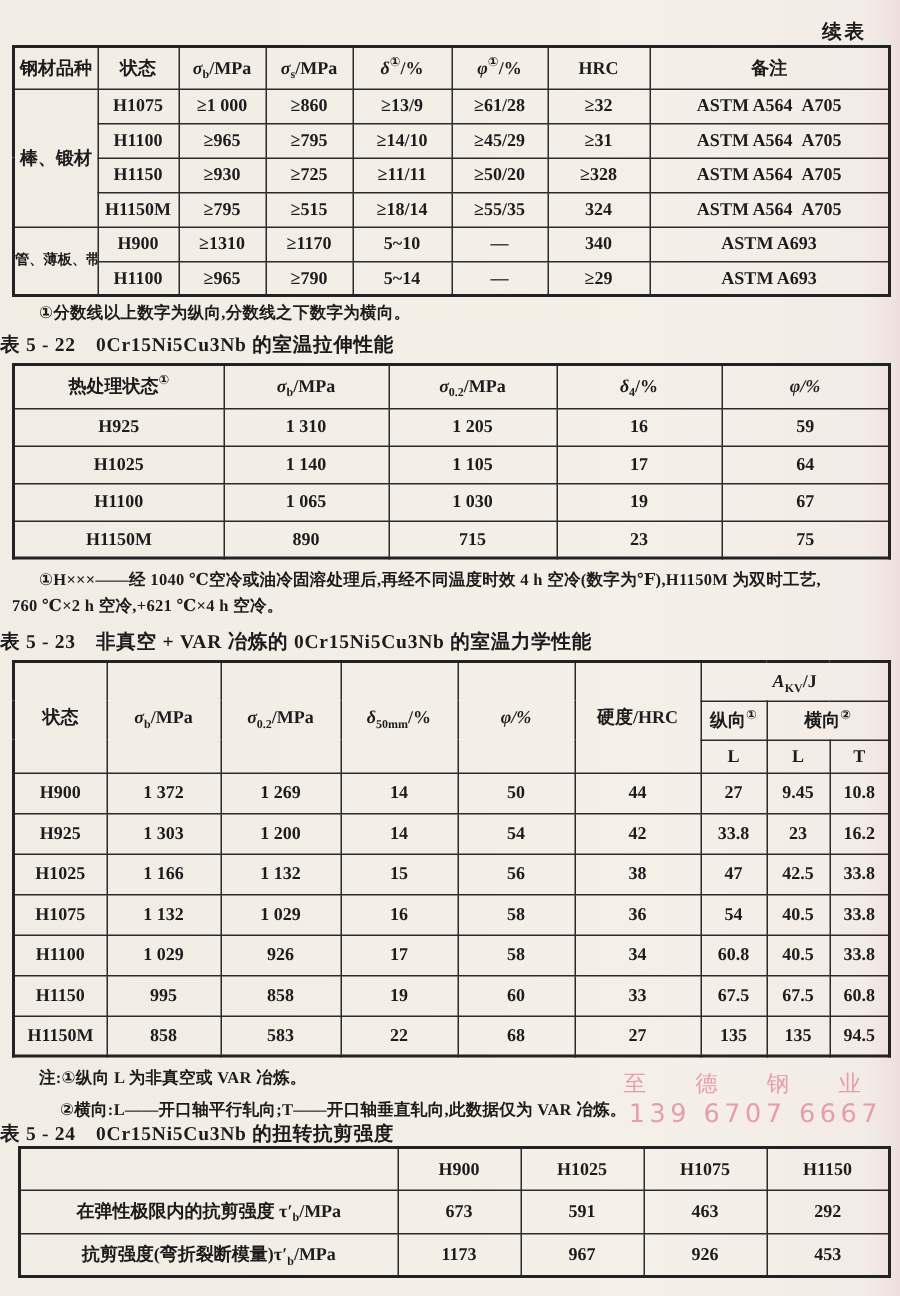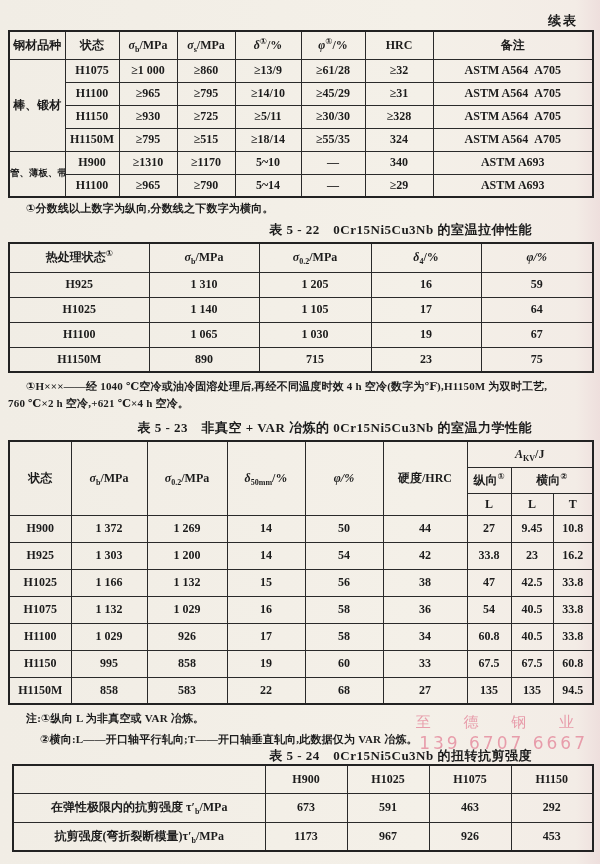--- a/index.html
+++ b/index.html
@@ -20,21 +20,21 @@
   .t1{left:8px; top:30px; width:584px;}
   .t1 tr{height:23px;} .t1 tr.hdr{height:28px;}
   .t1 td.grp2{font-size:9.5px; white-space:nowrap; padding:0;}
   .t2{left:8px; top:242px; width:584px;}
   .t2 tr{height:25px;} .t2 tr.hdr{height:29px;}
   .t3{left:8px; top:440px; width:584px;}
   .t3 tbody tr{height:27px;} .t3 tr.hr1{height:26px;} .t3 tr.hr2{height:26px;} .t3 tr.hr3{height:22px;}
   .t4{left:12px; top:764px; width:580px;}
   .t4 tr{height:29px;} .t4 tr.hdr{height:28px;}
   .note{position:absolute; font-size:11px; font-weight:600; white-space:nowrap; letter-spacing:0.2px;}
-  .title{position:absolute; left:0; width:532px; text-align:right; font-size:13px;
+  .title{position:absolute; left:0; width:532px; text-align:left; font-size:13px;
          font-weight:700; letter-spacing:0.5px; white-space:nowrap;}
   .wm{position:absolute; top:712px; right:12px; text-align:right; color:#e5899c; opacity:0.8;
       font-family:"DejaVu Sans","Liberation Sans",sans-serif; line-height:21px; z-index:3;}
   .wm .l1{font-size:15px; letter-spacing:14px; white-space:nowrap;}
   .wm .l2{font-size:17px; letter-spacing:3px; white-space:nowrap;}
 </style>
 </head>
 <body>
 
 <div class="page">
@@ -79,22 +79,22 @@
       <td>≥795</td>
       <td>≥14/10</td>
       <td>≥45/29</td>
       <td>≥31</td>
       <td>ASTM A564 A705</td>
     </tr>
     <tr>
       <td>H1150</td>
       <td>≥930</td>
       <td>≥725</td>
-      <td>≥5/11</td>
-      <td>≥30/30</td>
+      <td>≥11/11</td>
+      <td>≥50/20</td>
       <td>≥328</td>
       <td>ASTM A564 A705</td>
     </tr>
     <tr>
       <td>H1150M</td>
       <td>≥795</td>
       <td>≥515</td>
       <td>≥18/14</td>
       <td>≥55/35</td>
       <td>324</td>

